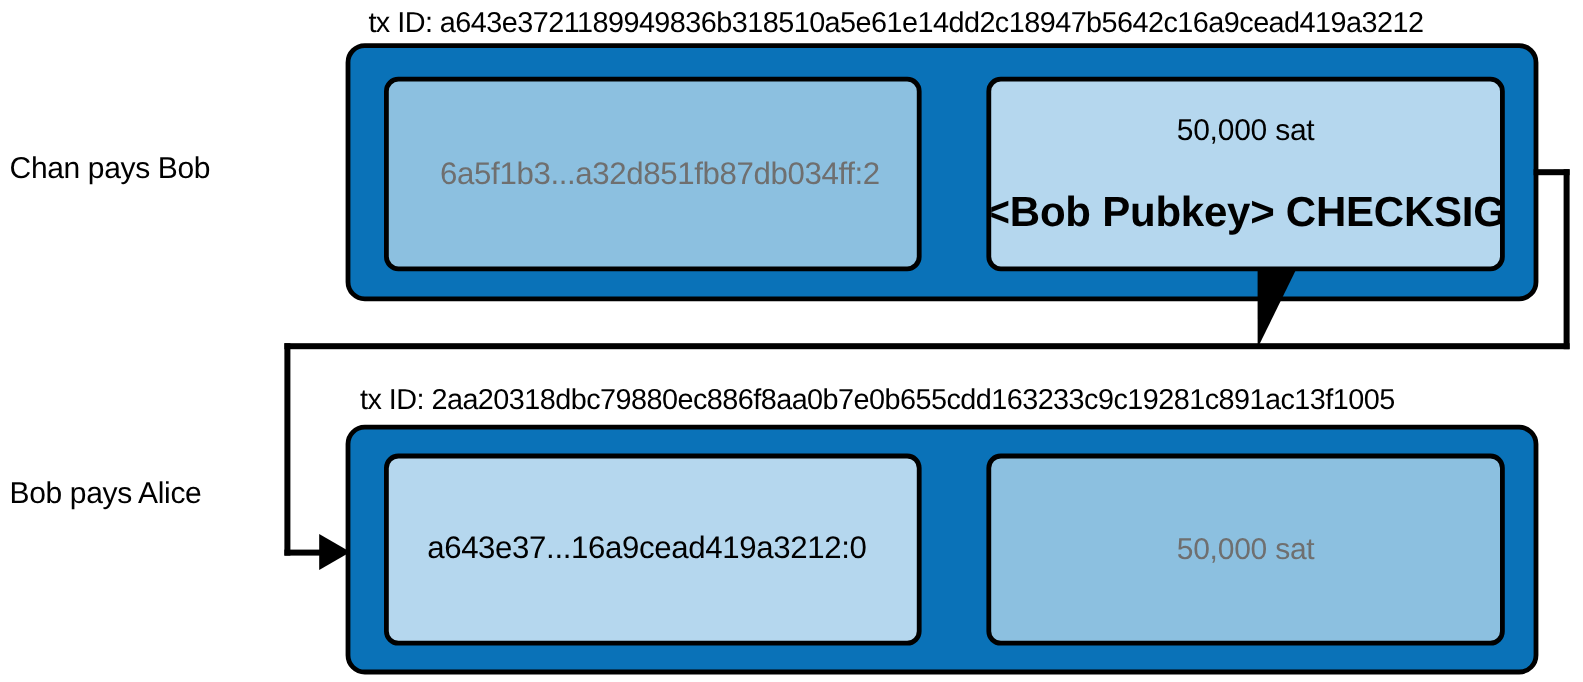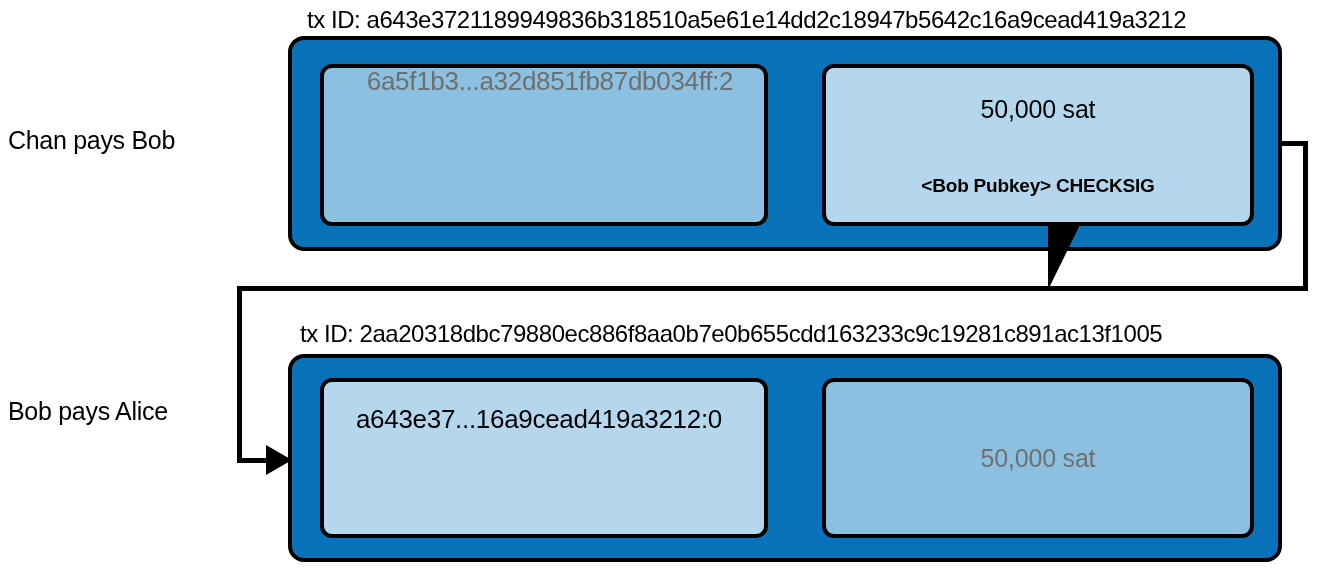--- a/index.html
+++ b/index.html
@@ -57,51 +57,52 @@
 
   
   .tx-box {
     position: absolute;
     box-sizing: border-box;
     border: 4px solid #000000;
     border-radius: 12px;
     display: flex;
     flex-direction: column;
     align-items: center;
+    justify-content: center;
     text-align: center;
     overflow: hidden;
     padding-left: 12px;
   }
   .tx-box.active  { background: #b5d7ee; }
   .tx-box.dimmed  { background: #8cc0e0; }
 
   .box-line {
     display: block;
     white-space: nowrap;
     line-height: 1.05;
   }
   .line-mono   { font-size: 26px; letter-spacing: -0.3px; }
   .line-amount { font-size: 25px; letter-spacing: -0.2px; }
-  .line-script { font-size: 19px; font-weight: 700; letter-spacing: -0.2px; }
+  .line-script { font-size: 35px; font-weight: 700; letter-spacing: -0.2px; }
   .dim-text    { color: #6f6f6f; font-weight: 400 !important; }
 
   
   #tx-top-input {
     left: 28px; top: 24px; width: 448px; height: 162px;
   }
   #tx-top-output {
     left: 530px; top: 24px; width: 432px; height: 162px;
     justify-content: space-between;
     padding: 28px 10px 26px 10px;
   }
 
   
   #tx-bottom-input {
     left: 28px; top: 20px; width: 448px; height: 160px;
-    justify-content: flex-start;
+    justify-content: center;
     padding: 24px 10px 26px 0;
   }
   #tx-bottom-output {
     left: 530px; top: 20px; width: 432px; height: 160px;
     justify-content: center;
     padding: 0 10px;
   }
   #tx-bottom-output .box-line { line-height: 1.22; }
 
   

